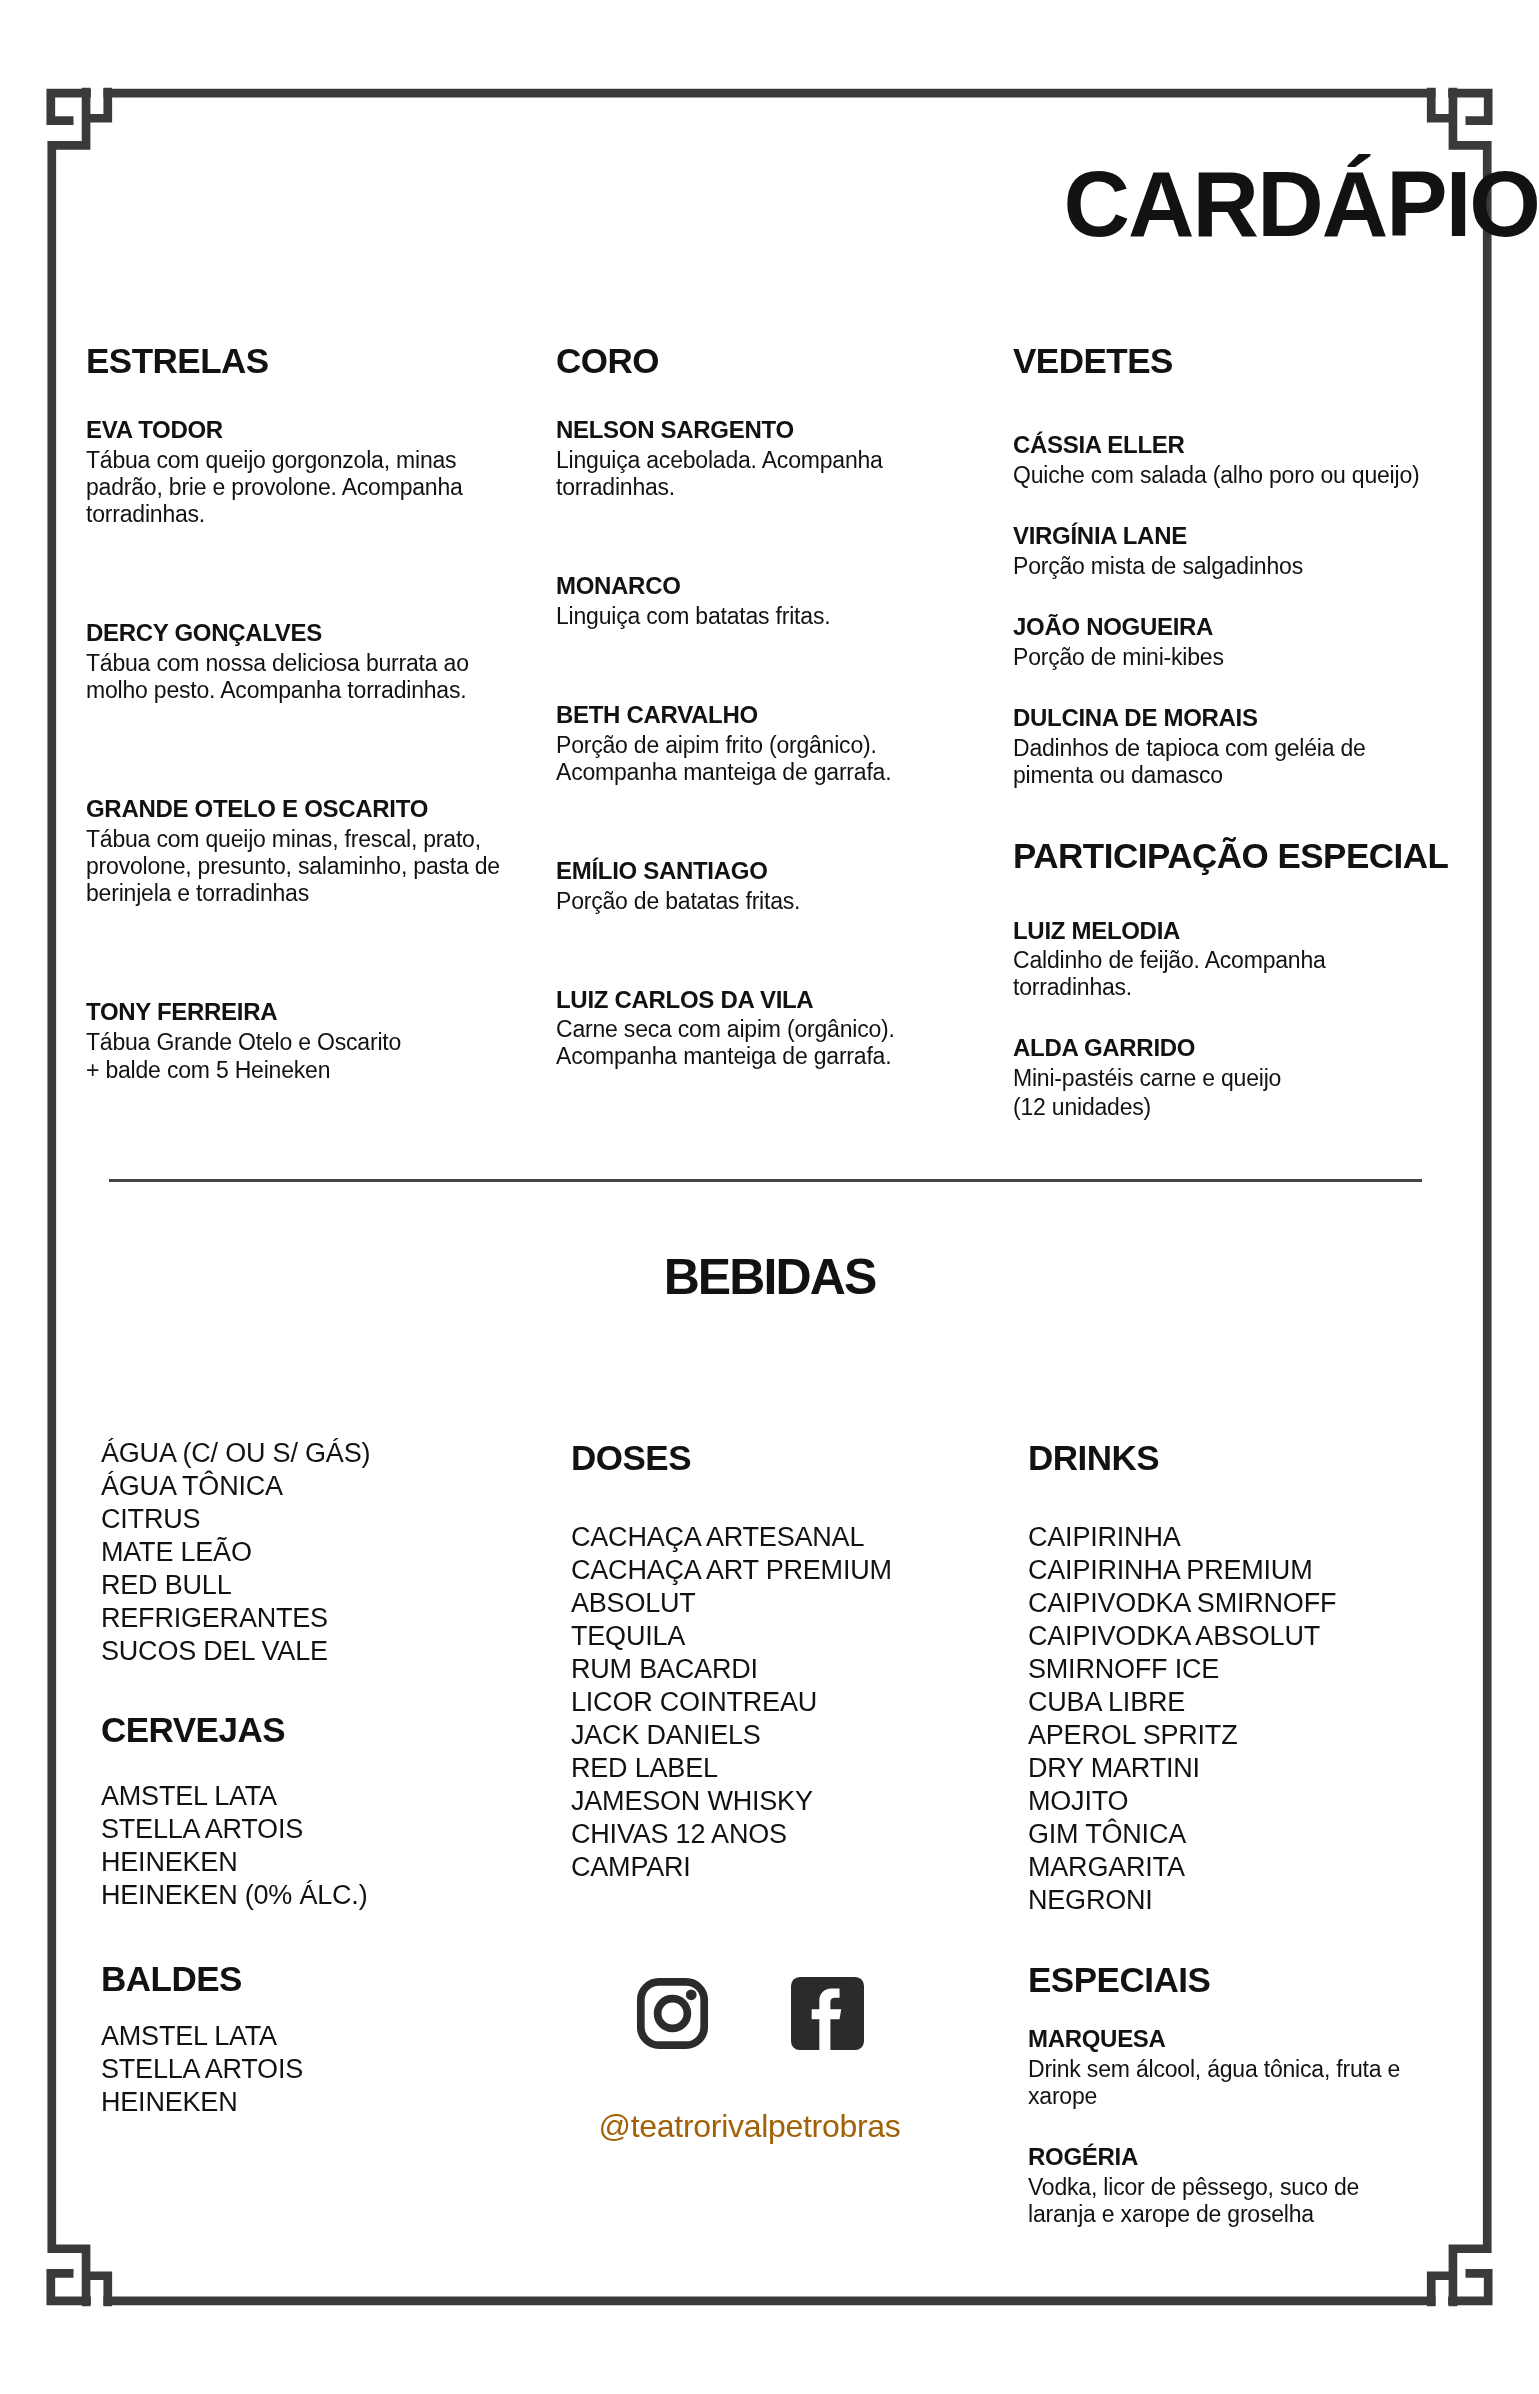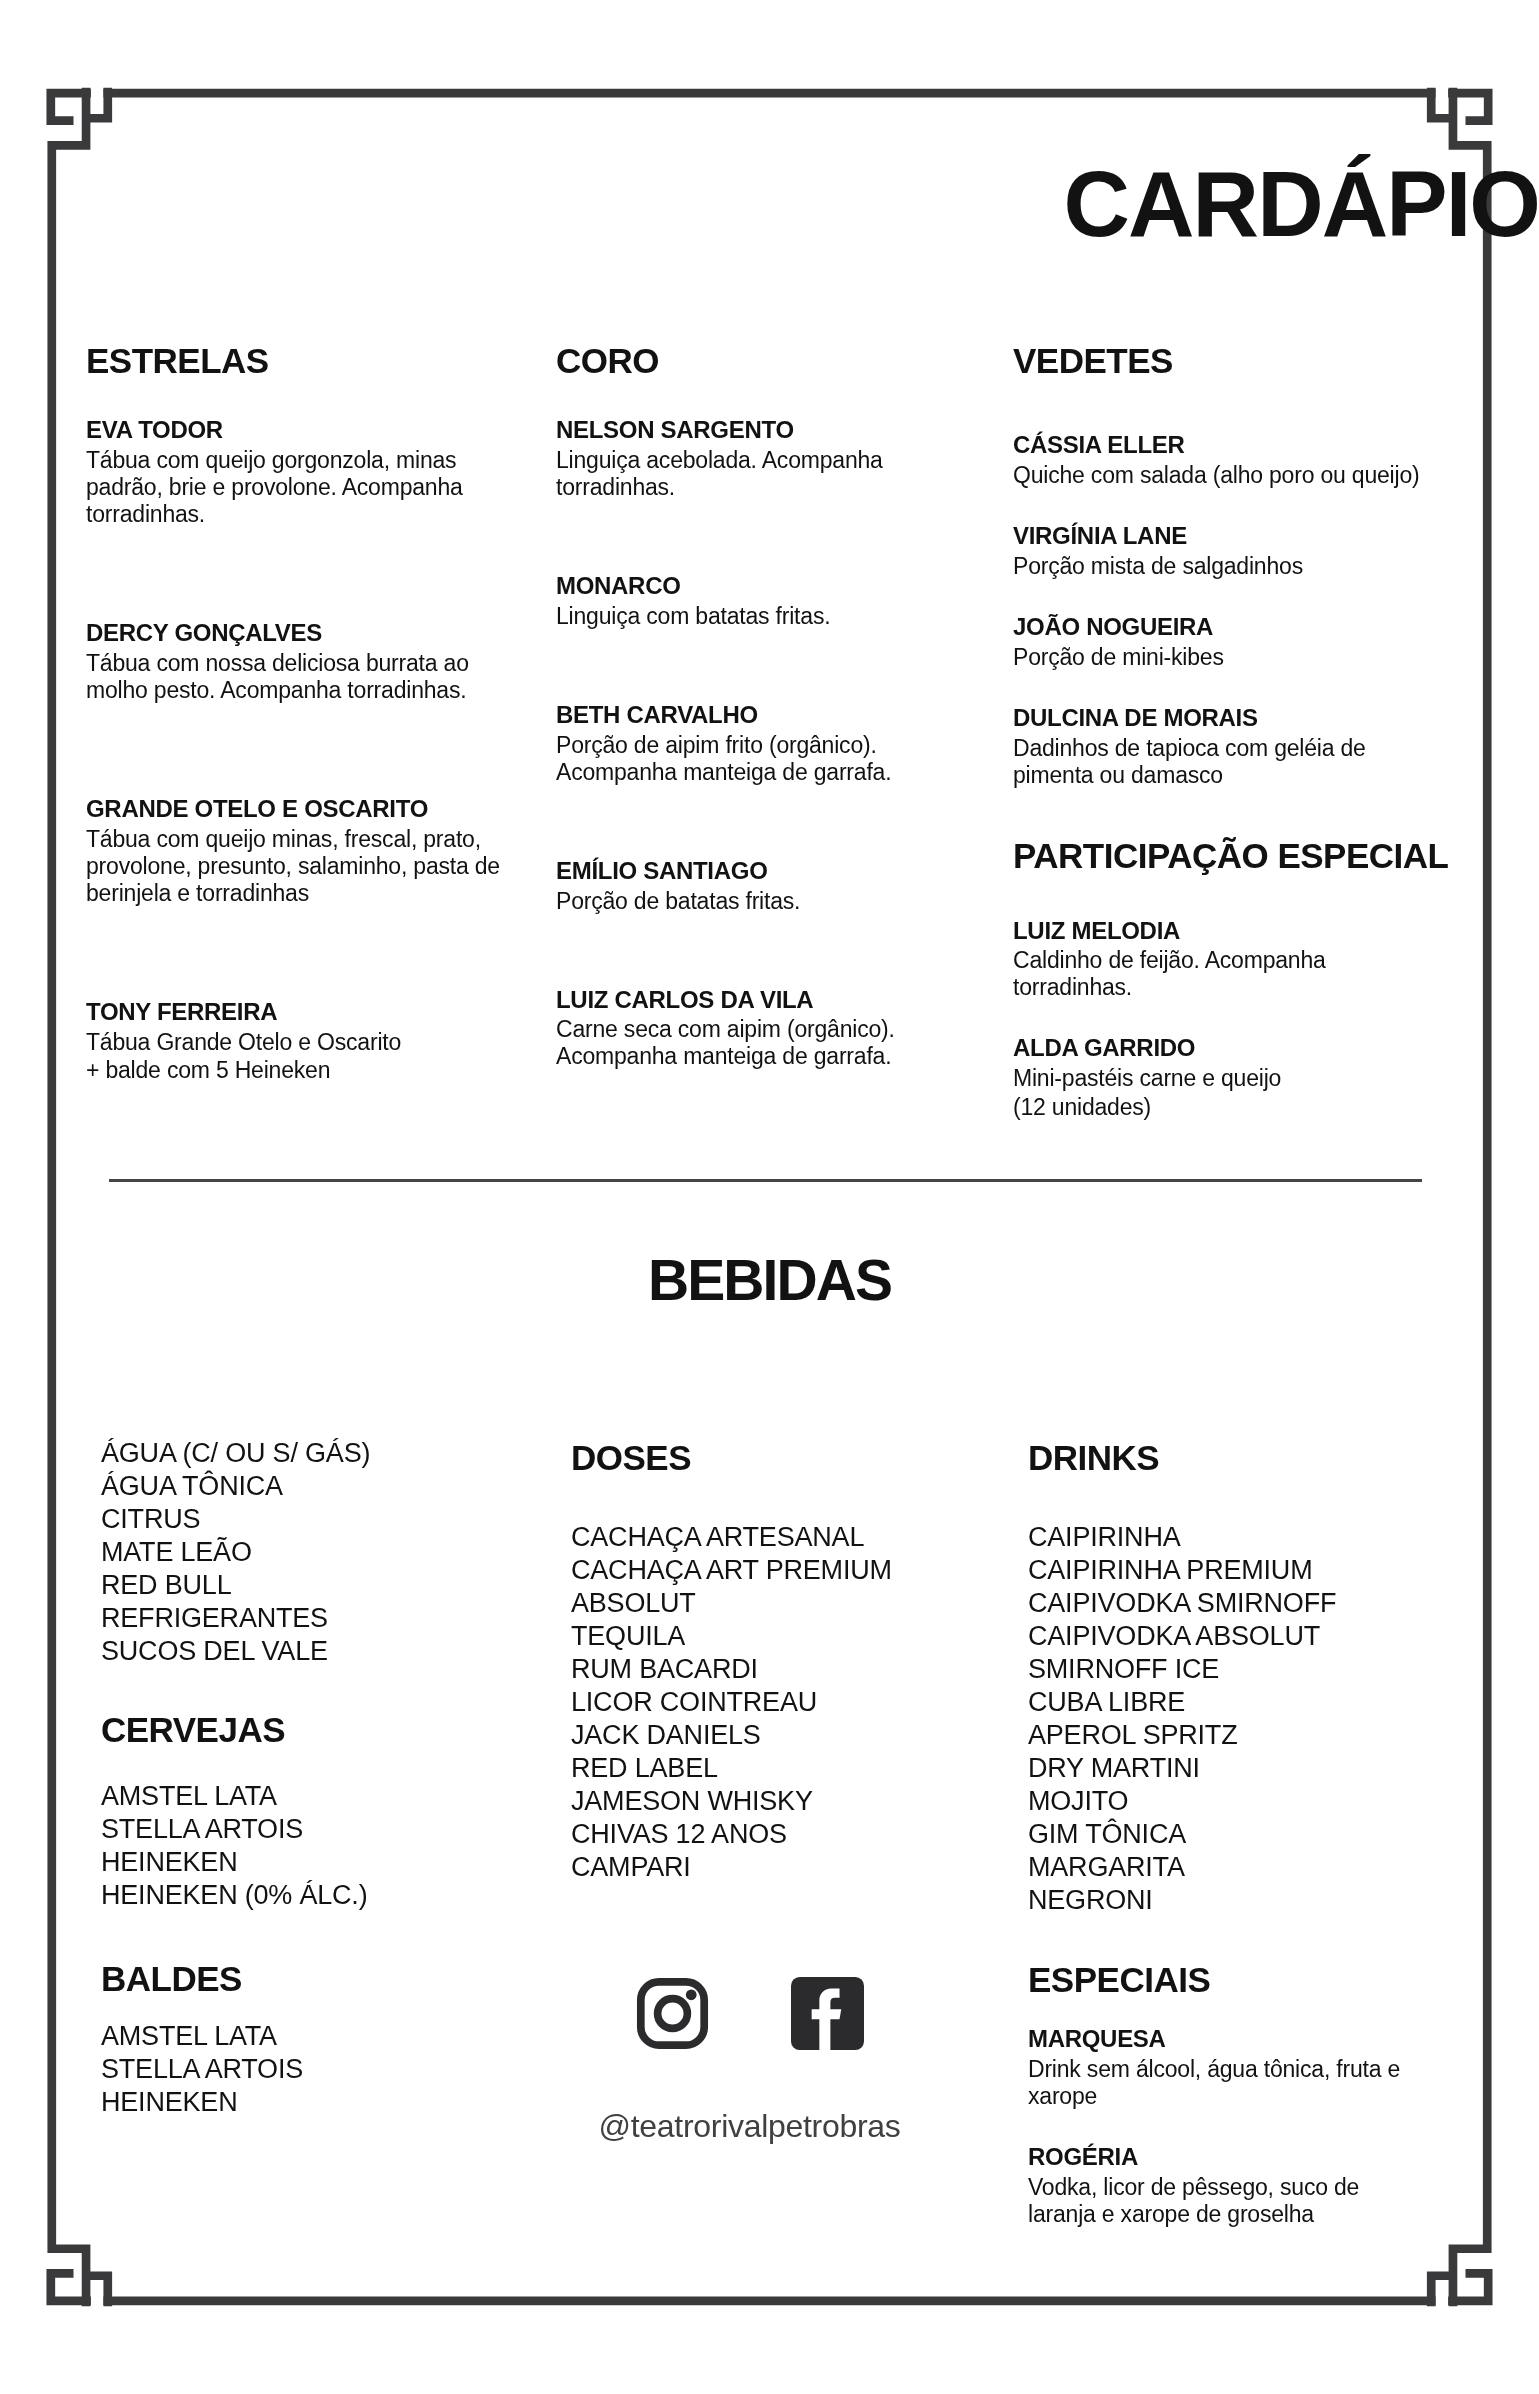--- a/index.html
+++ b/index.html
@@ -5,21 +5,21 @@
   html,body{margin:0;padding:0;}
   body{width:1539px;height:2394px;background:#ffffff;position:relative;
        font-family:"Liberation Sans",sans-serif;color:#121212;
        -webkit-font-smoothing:antialiased;}
   .page{position:absolute;inset:0;overflow:hidden;}
   svg.frame{position:absolute;left:0;top:0;}
 
   .title{position:absolute;top:156px;left:0;width:100%;text-align:right;
          font-size:92px;font-weight:700;letter-spacing:-1.9px;line-height:1.05;}
   .bebidas-title{position:absolute;top:1251px;left:0;width:100%;text-align:center;
-         font-size:57px;font-weight:700;letter-spacing:-1.9px;line-height:1.05;}
+         font-size:50px;font-weight:700;letter-spacing:-1.9px;line-height:1.05;}
 
   .food-grid{position:absolute;left:86px;top:340px;width:1336px;
              display:grid;grid-template-columns:470px 457px 1fr;}
   .bev-grid{position:absolute;left:101px;top:1437px;width:1336px;
             display:grid;grid-template-columns:470px 457px 1fr;}
 
   .sec-h{font-size:35px;font-weight:700;letter-spacing:-0.5px;line-height:42px;
          margin:0 0 33px 0;white-space:nowrap;}
   .c3 > .sec-h{margin-bottom:48px;}
   .sec-h.part{margin-top:46px;margin-bottom:39px;}
@@ -228,17 +228,17 @@
       <svg width="73" height="73" viewBox="0 0 76 76">
         <rect x="5" y="5" width="66" height="66" rx="19" fill="none" stroke="#2b2b2e" stroke-width="8"></rect>
         <circle cx="38" cy="38" r="15.5" fill="none" stroke="#2b2b2e" stroke-width="8"></circle>
         <circle cx="57.5" cy="18.5" r="5.6" fill="#2b2b2e"></circle>
       </svg>
       <svg width="73" height="73" viewBox="0 0 76 76">
         <rect x="0" y="0" width="76" height="76" rx="9" fill="#2b2b2e"></rect>
         <path fill="#ffffff" d="M50.5 12 h-8.5 c-7.5 0 -12.5 5.2 -12.5 12.6 v8.9 h-8 v10.6 h8 V76 h11.5 V44.1 h9.5 l1.8-10.6 h-11.3 v-7.2 c0-3.1 1.6-4.6 4.6-4.6 h5 z"></path>
       </svg>
     </div>
-    <div class="handle" style="color:#404040">@teatrorivalpetrobras</div>
+    <div class="handle" style="color:#a16207">@teatrorivalpetrobras</div>
   </div>
 
 </div>
 
 
 </body></html>

